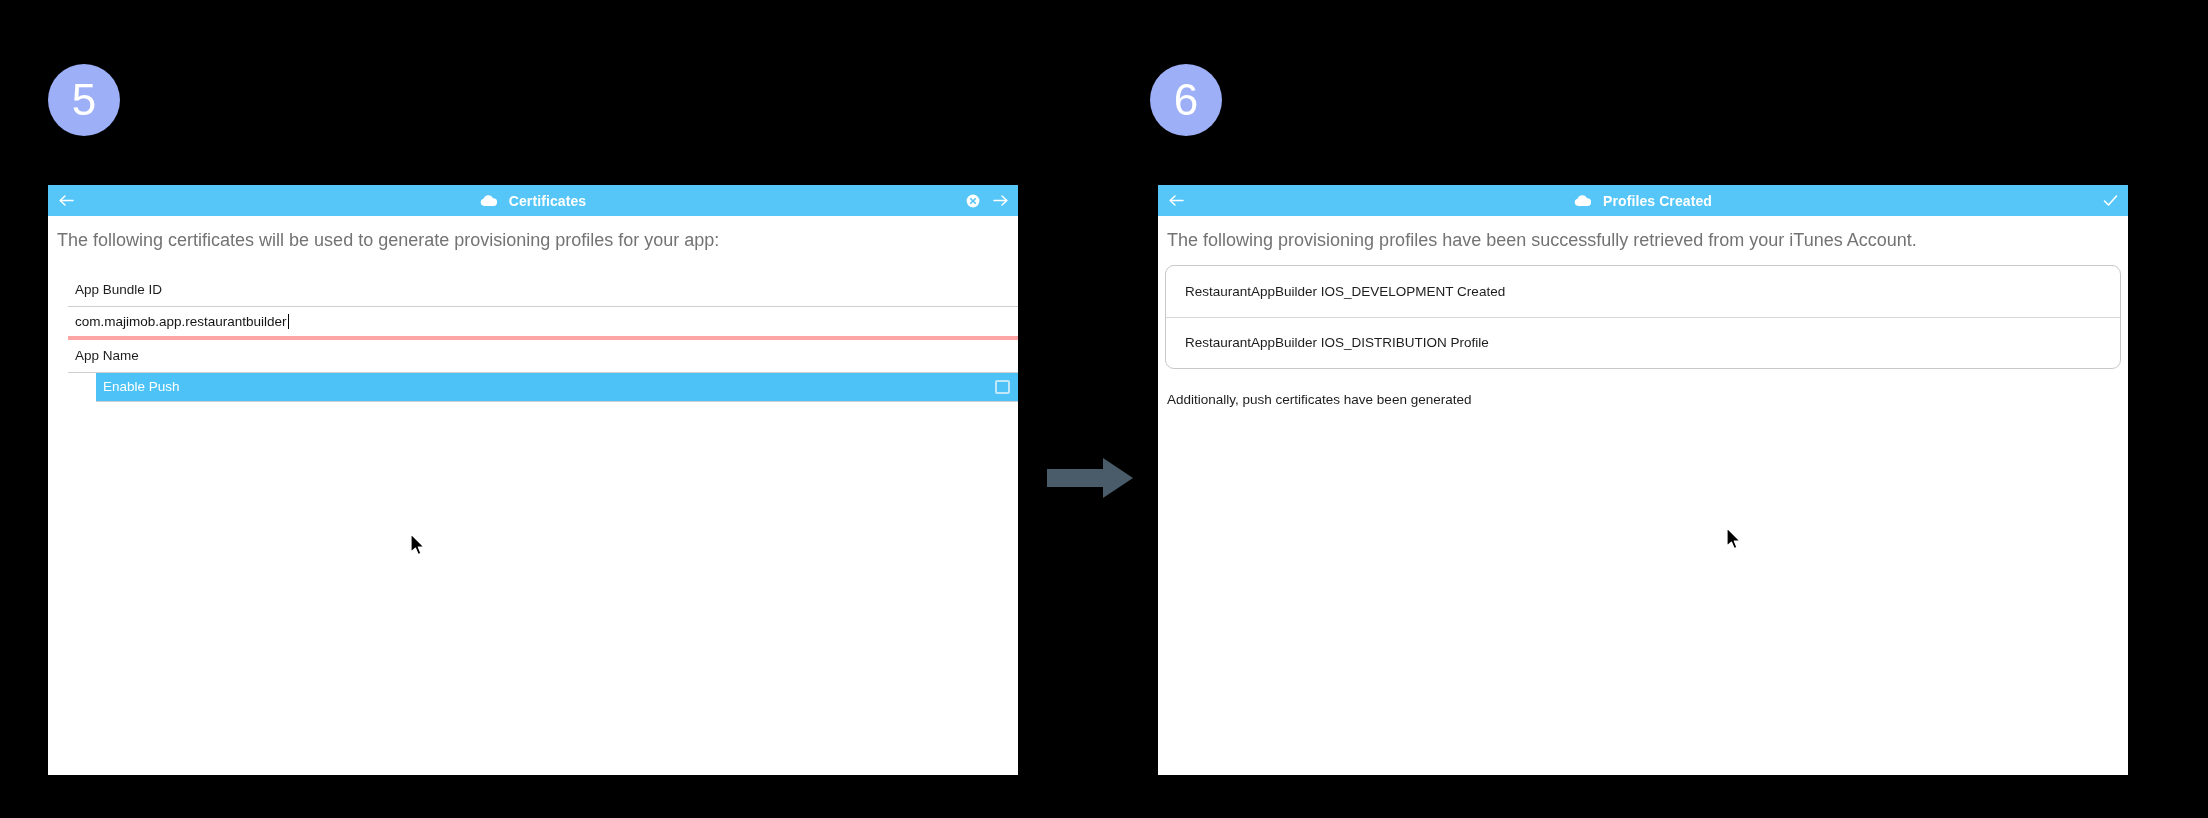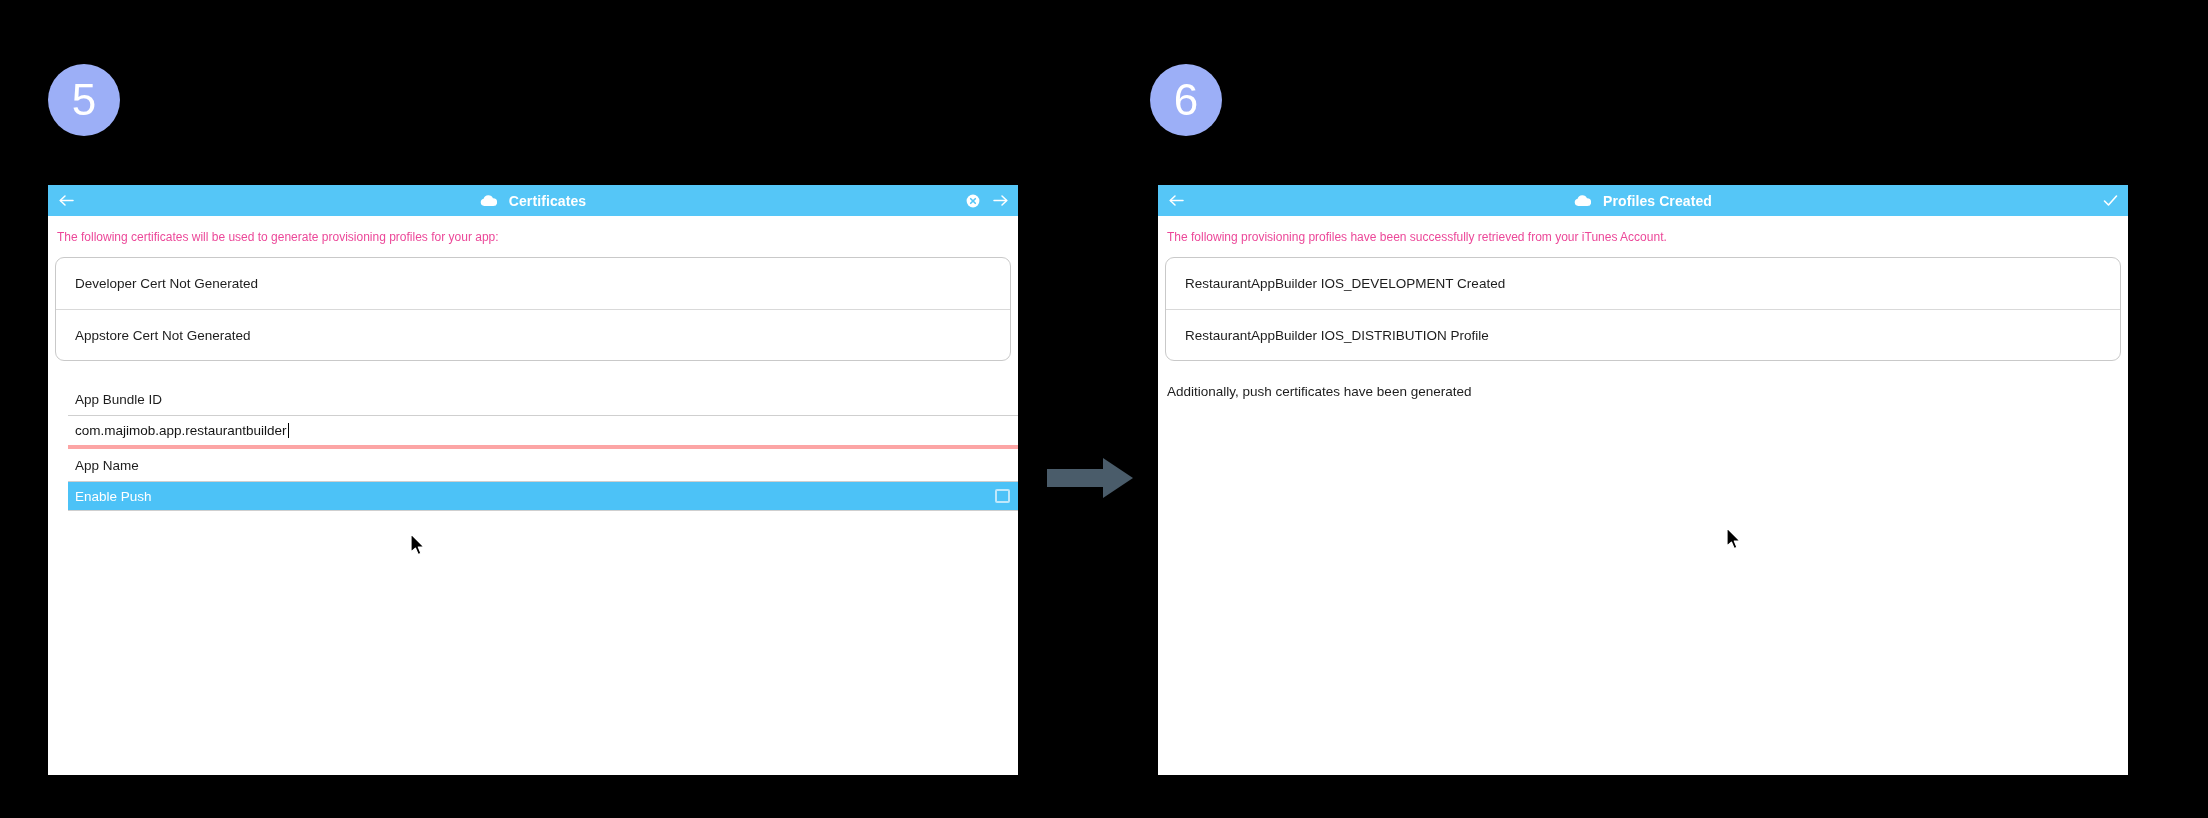--- a/index.html
+++ b/index.html
@@ -89,22 +89,22 @@
   .icn { display: inline-flex; align-items: center; justify-content: center; }
 
   
   .panel-body {
     padding: 0;
     position: relative;
     height: 559px;
     background: #ffffff;
   }
   .desc {
-    font-size: 12px;
-    color: #ec4899;
+    font-size: 18px;
+    color: #737373;
     padding: 14px 0 0 9px;
     line-height: 1.2;
   }
 
   .card {
     margin: 13px 7px 0 7px;
     border: 1px solid #c9c9c9;
     border-radius: 9px;
     background: #ffffff;
     overflow: hidden;
@@ -155,20 +155,21 @@
     height: 29px;
     display: flex;
     align-items: center;
     justify-content: space-between;
     padding: 0 8px 0 7px;
     background: #4cc2f7;
     color: #ffffff;
     font-size: 13.5px;
     border-bottom: 1px solid #cfcfcf;
     box-sizing: border-box;
+    margin-left: 28px;
   }
   .checkbox {
     width: 15px;
     height: 14px;
     border: 2px solid #bfe8fb;
     border-radius: 2px;
     background: transparent;
     box-sizing: border-box;
   }
   .note {
@@ -237,24 +238,20 @@
               <path d="M10 3 L14.8 7.5 L10 12"></path>
           </svg>
         </span>
       </div>
     </div>
 
     <div class="panel-body">
 
       <div class="desc">The following certificates will be used to generate provisioning profiles for your app:</div>
 
-      <div class="card">
-        <div class="card-row">Developer Cert Not Generated</div>
-        <div class="card-row">Appstore Cert Not Generated</div>
-      </div>
 
       <div class="form-list">
 
         <div class="form-label">App Bundle ID</div>
         <div class="form-input">
           <span>com.majimob.app.restaurantbuilder</span>
             <span class="caret"></span>
         </div>
 
         <div class="form-label">App Name</div>

